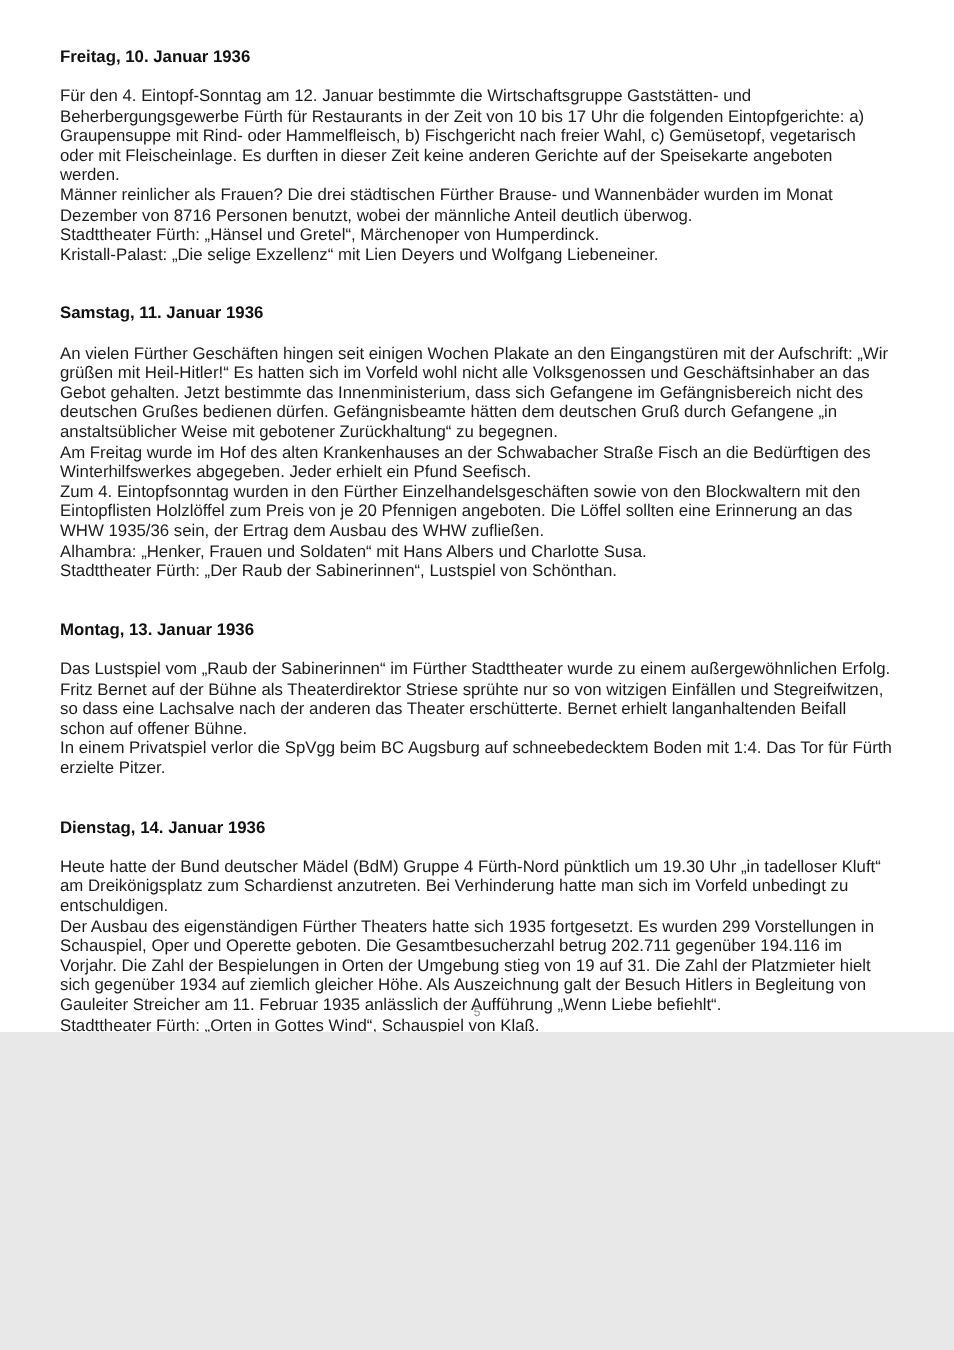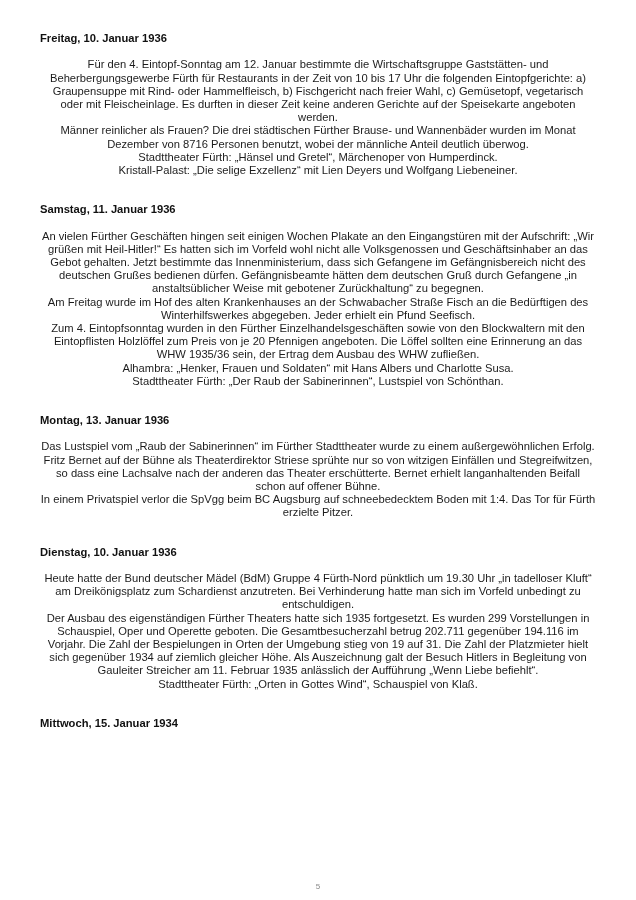--- a/index.html
+++ b/index.html
@@ -3,21 +3,21 @@
 <meta charset="utf-8">
 <style>
   html, body {
     margin: 0;
     padding: 0;
     background: #e8e8e8;
   }
   .page {
     position: relative;
     width: 636px;
-    height: 900px;
+    height: 688px;
     margin: 0 auto;
     background: #ffffff;
     box-sizing: border-box;
     padding: 32px 40px 0 40px;
     overflow: hidden;
     font-family: "Liberation Sans", "DejaVu Sans", sans-serif;
     font-size: 11.2px;
     line-height: 13.2px;
     color: #1c1c1c;
   }
@@ -26,21 +26,21 @@
     line-height: 13.2px;
     font-weight: bold;
     margin: 26px 0 13.2px 0;
     color: #111111;
   }
   .doc h2:first-child {
     margin-top: 0;
   }
   .doc p {
     margin: 0;
-    text-align: center;
+    text-align: left;
     word-spacing: normal;
   }
   .page-number {
     position: absolute;
     left: 0;
     right: 0;
     bottom: 8px;
     text-align: center;
     font-size: 8px;
     line-height: 10px;
@@ -59,20 +59,20 @@
       <p>Kristall-Palast: „Die selige Exzellenz“ mit Lien Deyers und Wolfgang Liebeneiner.</p>
       <h2>Samstag, 11. Januar 1936</h2>
       <p>An vielen Fürther Geschäften hingen seit einigen Wochen Plakate an den Eingangstüren mit der Aufschrift: „Wir grüßen mit Heil-Hitler!“ Es hatten sich im Vorfeld wohl nicht alle Volksgenossen und Geschäftsinhaber an das Gebot gehalten. Jetzt bestimmte das Innenministerium, dass sich Gefangene im Gefängnisbereich nicht des deutschen Grußes bedienen dürfen. Gefängnisbeamte hätten dem deutschen Gruß durch Gefangene „in anstaltsüblicher Weise mit gebotener Zurückhaltung“ zu begegnen.</p>
       <p>Am Freitag wurde im Hof des alten Krankenhauses an der Schwabacher Straße Fisch an die Bedürftigen des Winterhilfswerkes abgegeben. Jeder erhielt ein Pfund Seefisch.</p>
       <p>Zum 4. Eintopfsonntag wurden in den Fürther Einzelhandelsgeschäften sowie von den Blockwaltern mit den Eintopflisten Holzlöffel zum Preis von je 20 Pfennigen angeboten. Die Löffel sollten eine Erinnerung an das WHW 1935/36 sein, der Ertrag dem Ausbau des WHW zufließen.</p>
       <p>Alhambra: „Henker, Frauen und Soldaten“ mit Hans Albers und Charlotte Susa.</p>
       <p>Stadttheater Fürth: „Der Raub der Sabinerinnen“, Lustspiel von Schönthan.</p>
       <h2>Montag, 13. Januar 1936</h2>
       <p>Das Lustspiel vom „Raub der Sabinerinnen“ im Fürther Stadttheater wurde zu einem außergewöhnlichen Erfolg. Fritz Bernet auf der Bühne als Theaterdirektor Striese sprühte nur so von witzigen Einfällen und Stegreifwitzen, so dass eine Lachsalve nach der anderen das Theater erschütterte. Bernet erhielt langanhaltenden Beifall schon auf offener Bühne.</p>
       <p>In einem Privatspiel verlor die SpVgg beim BC Augsburg auf schneebedecktem Boden mit 1:4. Das Tor für Fürth erzielte Pitzer.</p>
-      <h2>Dienstag, 10. Januar 1936</h2>
+      <h2>Dienstag, 14. Januar 1936</h2>
       <p>Heute hatte der Bund deutscher Mädel (BdM) Gruppe 4 Fürth-Nord pünktlich um 19.30 Uhr „in tadelloser Kluft“ am Dreikönigsplatz zum Schardienst anzutreten. Bei Verhinderung hatte man sich im Vorfeld unbedingt zu entschuldigen.</p>
       <p>Der Ausbau des eigenständigen Fürther Theaters hatte sich 1935 fortgesetzt. Es wurden 299 Vorstellungen in Schauspiel, Oper und Operette geboten. Die Gesamtbesucherzahl betrug 202.711 gegenüber 194.116 im Vorjahr. Die Zahl der Bespielungen in Orten der Umgebung stieg von 19 auf 31. Die Zahl der Platzmieter hielt sich gegenüber 1934 auf ziemlich gleicher Höhe. Als Auszeichnung galt der Besuch Hitlers in Begleitung von Gauleiter Streicher am 11. Februar 1935 anlässlich der Aufführung „Wenn Liebe befiehlt“.</p>
       <p>Stadttheater Fürth: „Orten in Gottes Wind“, Schauspiel von Klaß.</p>
       <h2>Mittwoch, 15. Januar 1934</h2>
     </div>
   <div class="page-number">5</div>
 </div>
 
 </body></html>

